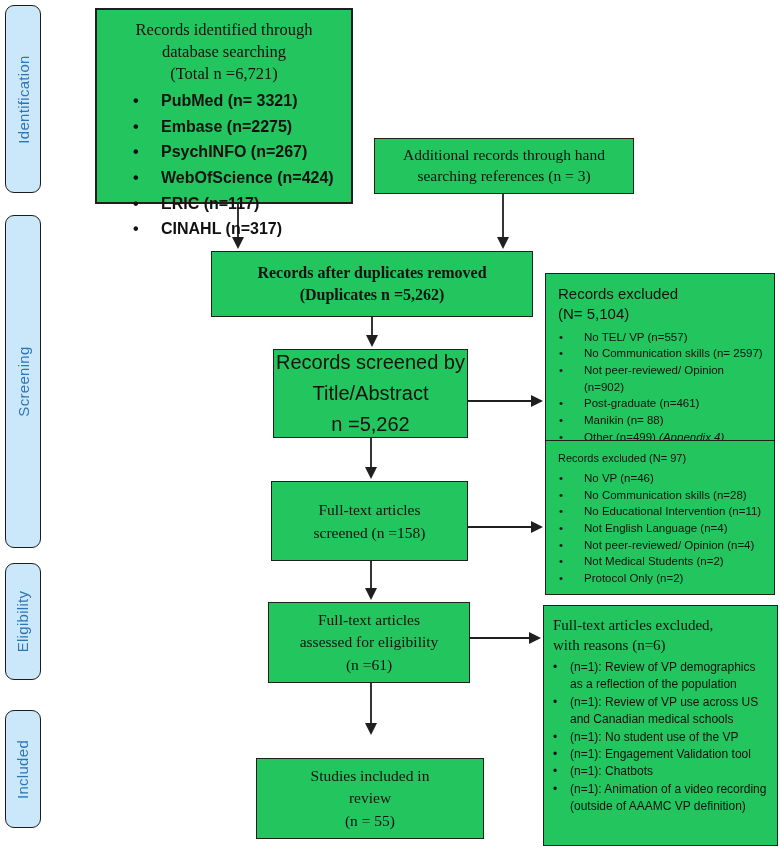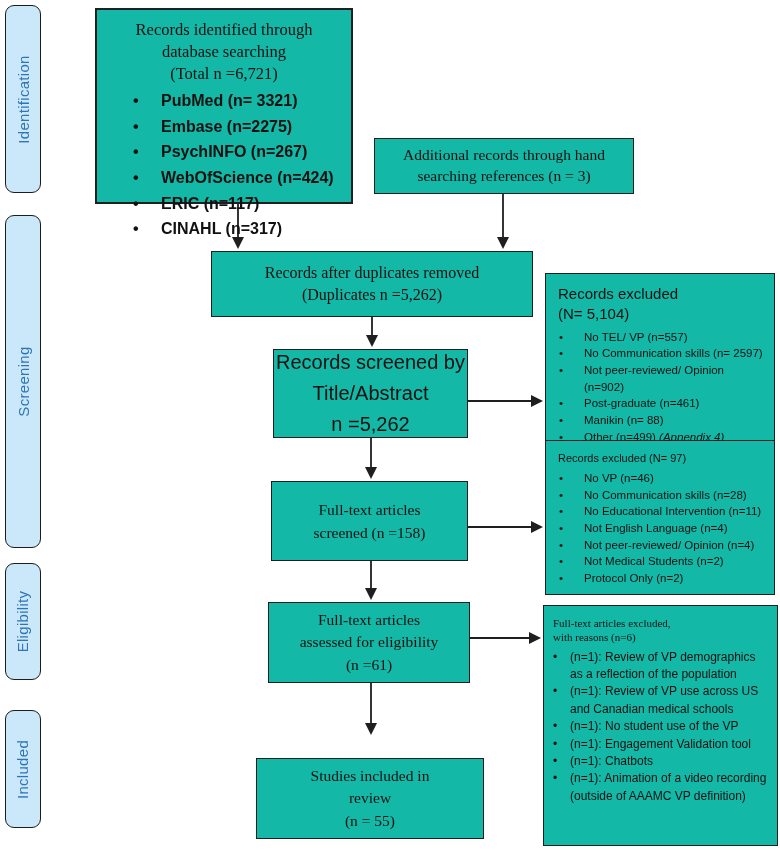--- a/index.html
+++ b/index.html
@@ -44,21 +44,21 @@
   #stage-identification { left: 5px;  top: 5px;   width: 36px; height: 188px; }
   #stage-screening      { left: 5px;  top: 215px; width: 36px; height: 333px; }
   #stage-eligibility    { left: 5px;  top: 563px; width: 36px; height: 117px; }
   #stage-included       { left: 5px;  top: 710px; width: 36px; height: 118px; }
 
   
   .box {
     position: absolute;
     box-sizing: border-box;
     border: 1.6px solid var(--line);
-    background: #14b8a6;
+    background: #22c55e;
   }
   .serif { font-family: "Liberation Serif", serif; }
   .center-box {
     display: flex;
     align-items: center;
     justify-content: center;
     text-align: center;
   }
   .box-title { white-space: pre-line; }
 
@@ -77,21 +77,21 @@
     position: absolute;
     font-family: "Liberation Sans", sans-serif;
   }
   .bullets-a { font-family: "Liberation Sans", sans-serif; font-size: 16px; line-height: 1.6; margin-top: 6px; font-weight: bold; }
   .bullets-a li { padding-left: 64px; }
   .bullets-a li::before { left: 36px; }
 
   #box-additional { left: 374px; top: 138px; width: 260px; height: 56px; }
   #box-additional .box-title { font-size: 15.5px; line-height: 1.35; }
 
-  #box-dedup { left: 211px; top: 251px; width: 322px; height: 66px; }
+  #box-dedup { left: 211px; top: 251px; width: 322px; height: 66px; font-weight: bold; }
   #box-dedup .box-title { font-size: 16px; line-height: 1.4; }
 
   #box-screened { left: 273px; top: 349px; width: 195px; height: 89px; }
   #box-screened .box-title { font-family: "Liberation Sans", sans-serif; font-size: 20px; line-height: 1.55; }
 
   #box-ft-screened { left: 271px; top: 481px; width: 197px; height: 80px; }
   #box-ft-screened .box-title { font-size: 15.5px; line-height: 1.5; }
 
   #box-eligibility { left: 268px; top: 602px; width: 202px; height: 81px; }
   #box-eligibility .box-title { font-size: 15.5px; line-height: 1.45; }
@@ -106,21 +106,21 @@
   #excl-screening .excl-title { font-size: 15px; line-height: 1.35; padding-left: 12px; }
   #excl-fulltext { left: 545px; top: 440px; width: 230px; height: 155px; }
   #excl-fulltext .excl-title { font-size: 11px; line-height: 1.35; padding-left: 12px; }
   .bullets-x { font-size: 11.5px; line-height: 1.45; margin-top: 3px; }
   .bullets-x li { padding-left: 38px; }
   .bullets-x li::before { left: 13px; }
 
   #excl-eligibility { left: 543px; top: 605px; width: 235px; height: 241px; }
   #excl-eligibility .excl-title {
     font-family: "Liberation Serif", serif;
-    font-size: 11px; line-height: 1.3; padding-left: 9px;
+    font-size: 15px; line-height: 1.3; padding-left: 9px;
   }
   .bullets-y { font-size: 12px; line-height: 1.45; margin-top: 4px; }
   .bullets-y li { padding-left: 26px; }
   .bullets-y li::before { left: 9px; }
   .bullets-y li i, .bullets-x li i { font-style: italic; }
 </style>
 </head>
 <body>
 
 <div class="canvas">

